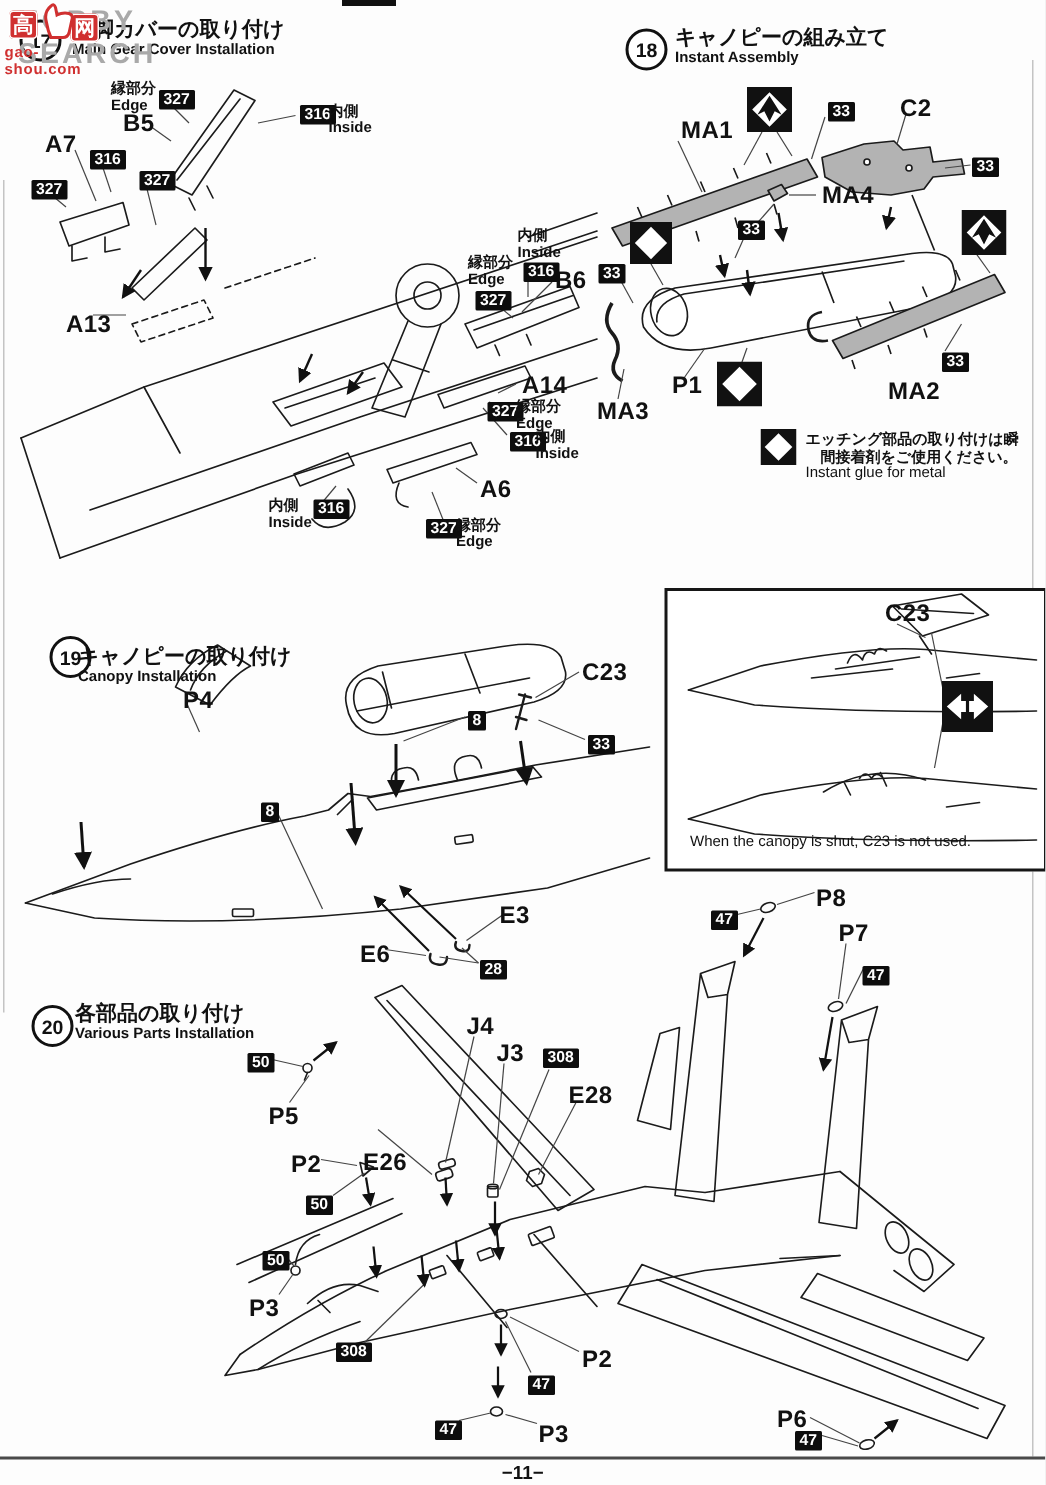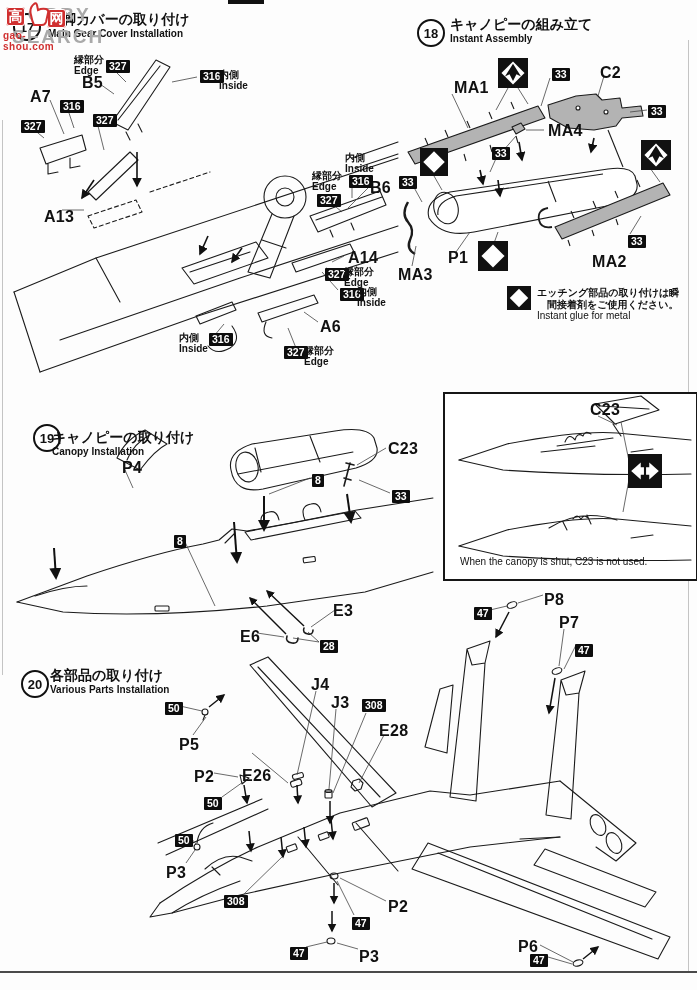--- a/index.html
+++ b/index.html
@@ -442,14 +442,15 @@
   <span class="nb" style="left:175px;top:834px;">50</span>
   <span class="nb" style="left:362px;top:699px;">308</span>
   <span class="nb" style="left:224px;top:895px;">308</span>
   <span class="nb" style="left:474px;top:607px;">47</span>
   <span class="nb" style="left:575px;top:644px;">47</span>
   <span class="nb" style="left:352px;top:917px;">47</span>
   <span class="nb" style="left:290px;top:947px;">47</span>
   <span class="nb" style="left:530px;top:954px;">47</span>
 
   <div id="bottom-rule"></div>
+  <div id="page-num">−11−</div>
 
 </div>
 
 </body></html>

